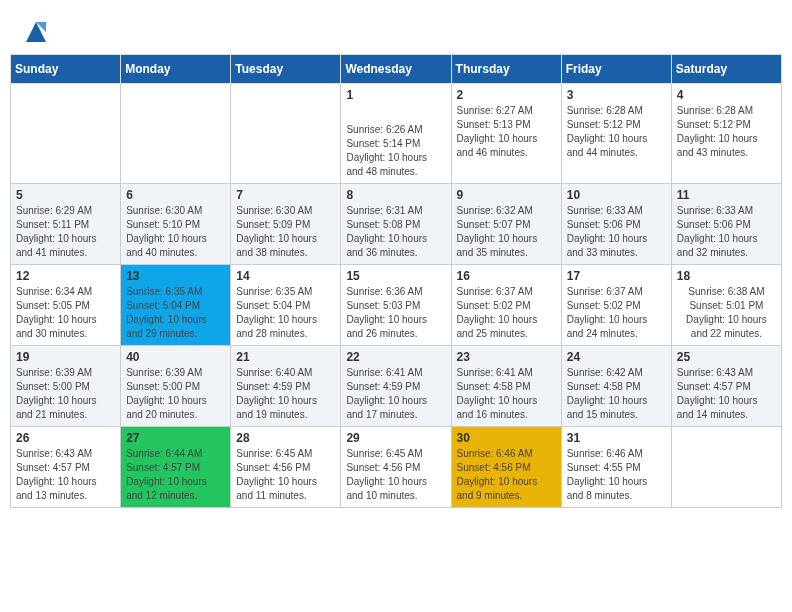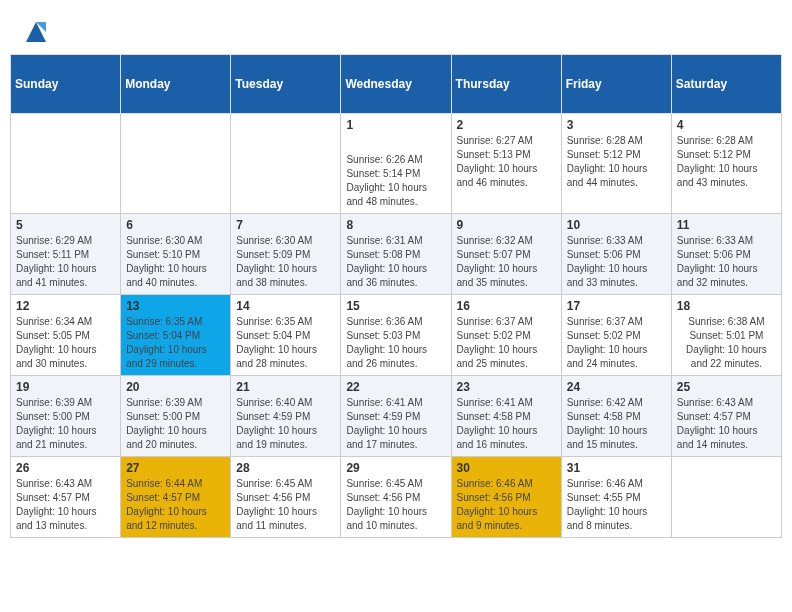--- a/index.html
+++ b/index.html
@@ -50,21 +50,21 @@
     .calendar {
       width: 100%;
       border-collapse: collapse;
       margin-top: 4px;
     }
     .calendar th {
       background-color: #1a5fa8;
       color: #fff;
       font-size: 12px;
       font-weight: bold;
-      padding: 22px 4px;
+      padding: 7px 4px;
       text-align: left;
       border: 1px solid #ddd;
     }
     .calendar td {
       vertical-align: top;
       border: 1px solid #ccc;
       padding: 4px 5px;
       width: calc(100% / 7);
       min-height: 80px;
       font-size: 10px;
@@ -262,21 +262,21 @@
       </tr>
       <tr>
         <td style="background: rgb(240, 244, 248); margin-left: 25px;">
           <span class="day-number">19</span>
           <div class="day-info" style="white-space: pre-line;">Sunrise: 6:39 AM
 Sunset: 5:00 PM
 Daylight: 10 hours
 and 21 minutes.</div>
         </td>
         <td style="background: rgb(240, 244, 248);">
-          <span class="day-number">20</span>
+          <span class="day-number">40</span>
           <div class="day-info" style="white-space: pre-line;">Sunrise: 6:39 AM
 Sunset: 5:00 PM
 Daylight: 10 hours
 and 20 minutes.</div>
         </td>
         <td style="background: rgb(240, 244, 248);">
           <span class="day-number">21</span>
           <div class="day-info" style="white-space: pre-line;">Sunrise: 6:40 AM
 Sunset: 4:59 PM
 Daylight: 10 hours
@@ -312,21 +312,21 @@
         </td>
       </tr>
       <tr>
         <td style="background: rgb(255, 255, 255); margin-left: 35px;">
           <span class="day-number">26</span>
           <div class="day-info" style="white-space: pre-line;">Sunrise: 6:43 AM
 Sunset: 4:57 PM
 Daylight: 10 hours
 and 13 minutes.</div>
         </td>
-        <td style="background: #eab308;">
+        <td style="background: #22c55e;">
           <span class="day-number">27</span>
           <div class="day-info" style="white-space: pre-line;">Sunrise: 6:44 AM
 Sunset: 4:57 PM
 Daylight: 10 hours
 and 12 minutes.</div>
         </td>
         <td style="background: rgb(255, 255, 255);">
           <span class="day-number">28</span>
           <div class="day-info" style="white-space: pre-line;">Sunrise: 6:45 AM
 Sunset: 4:56 PM

